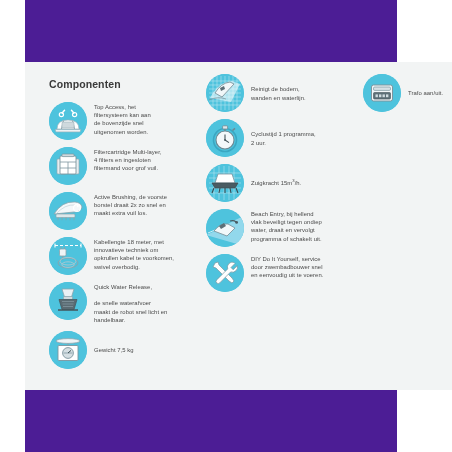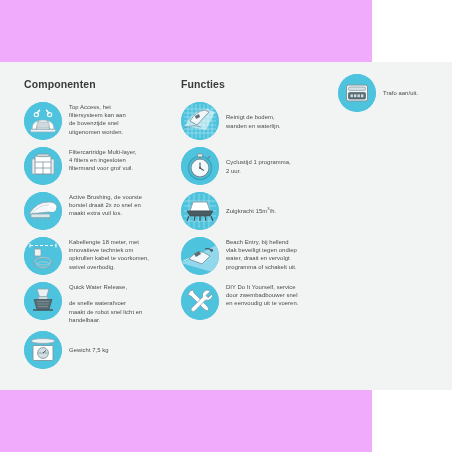--- a/index.html
+++ b/index.html
@@ -2,21 +2,21 @@
 <html><head>
 <meta charset="utf-8">
 <style>
   html,body{margin:0;padding:0;}
   body{
     width:452px;height:452px;
     background:#ffffff;
     font-family:"Liberation Sans", sans-serif;
     overflow:hidden;
   }
-  .page{position:relative;width:372px;height:452px;background:#f0abfc;}
+  .page{position:relative;width:372px;height:452px;background:#4c1d95;margin-left:25px;}
   .panel{
     position:absolute;left:0;top:62px;width:452px;height:328px;
     background:#f2f4f4;
   }
   .cols{
     position:absolute;left:0;top:0;width:452px;height:328px;
   }
   .col{position:absolute;top:0;}
   .col-components{left:24px;width:150px;}
   .col-functions{left:181px;width:145px;}
@@ -205,21 +205,20 @@
             </div>
             <div class="item-text">
               <span>Gewicht 7,5 kg</span>
             </div>
           </div>
 
         </div>
       </div>
 
       <div class="col col-functions">
-        <div class="col-title">Functies</div>
         <div class="items">
 
           <div class="item align-center">
             <div class="icon-wrap">
               <span class="circle">
                 <svg width="38" height="38" viewBox="0 0 38 38">
                   <circle cx="19" cy="19" r="19" fill="#4ec3dd"></circle>
                   <g stroke="#bfe7f2" stroke-width="0.55">
                     <path d="M3 7 h32 M3 11 h32 M3 15 h32 M3 19 h32 M3 23 h32 M3 27 h32 M3 31 h32"></path>
                     <path d="M7 2 v34 M11 2 v34 M15 2 v34 M19 2 v34 M23 2 v34 M27 2 v34 M31 2 v34"></path>

